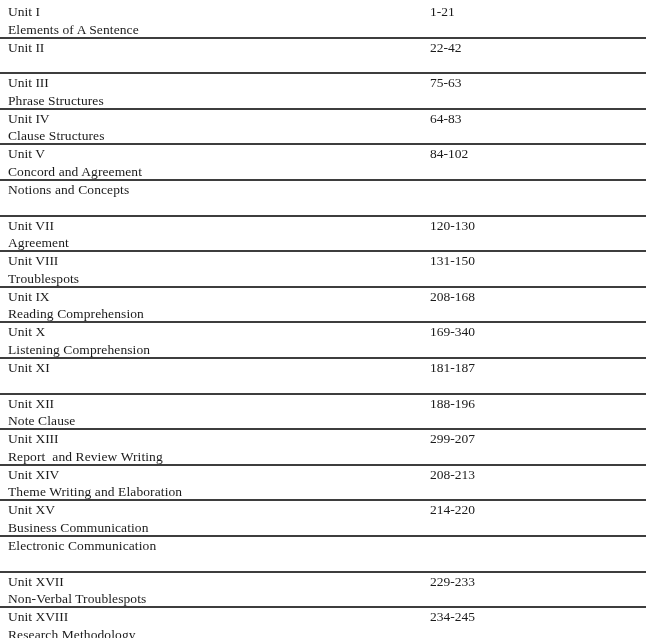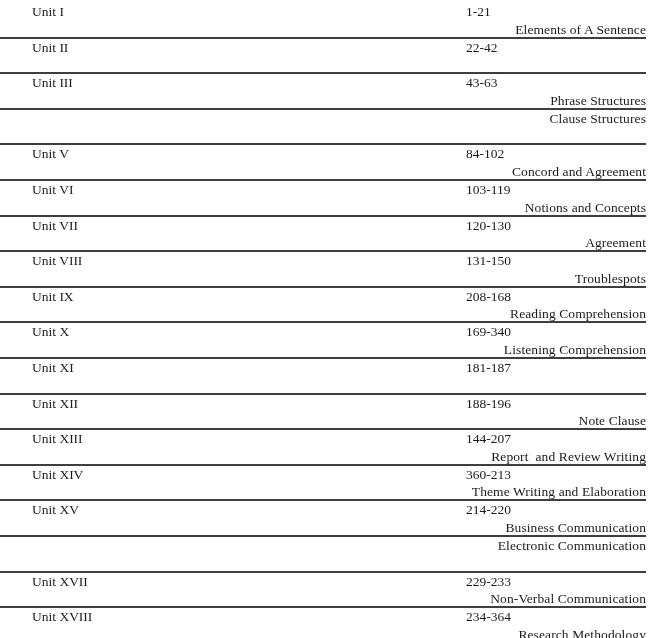--- a/index.html
+++ b/index.html
@@ -26,34 +26,32 @@
     box-sizing: content-box;
     display: flex;
     flex-direction: column;
     justify-content: space-between;
     font-size: 13.5px;
     line-height: 15px;
   }
   .row-top {
     position: relative;
     height: 15px;
-    margin-left: 24px;
   }
   .unit {
     display: inline-block;
   }
   .pages {
     position: absolute;
-    left: 434px;
+    left: 422px;
     top: 0;
   }
   .title {
     white-space: pre;
     letter-spacing: 0.1px;
-    text-align: right;
   }
 </style>
 </head>
 <body>
 
 <div class="page">
 
   <div class="row">
     <div class="row-top">
       <span class="unit">Unit I</span>
@@ -65,42 +63,42 @@
   <div class="row">
     <div class="row-top">
       <span class="unit">Unit II</span>
       <span class="pages">22-42</span>
     </div>
   </div>
 
   <div class="row">
     <div class="row-top">
       <span class="unit">Unit III</span>
-      <span class="pages">43-63</span>
+      <span class="pages">75-63</span>
     </div>
     <div class="title">Phrase Structures</div>
   </div>
 
   <div class="row">
+    <div class="row-top">
+      <span class="unit">Unit IV</span>
+      <span class="pages">64-83</span>
+    </div>
     <div class="title">Clause Structures</div>
   </div>
 
   <div class="row">
     <div class="row-top">
       <span class="unit">Unit V</span>
       <span class="pages">84-102</span>
     </div>
     <div class="title">Concord and Agreement</div>
   </div>
 
   <div class="row">
-    <div class="row-top">
-      <span class="unit">Unit VI</span>
-      <span class="pages">103-119</span>
-    </div>
     <div class="title">Notions and Concepts</div>
   </div>
 
   <div class="row">
     <div class="row-top">
       <span class="unit">Unit VII</span>
       <span class="pages">120-130</span>
     </div>
     <div class="title">Agreement</div>
   </div>
@@ -140,29 +138,29 @@
     <div class="row-top">
       <span class="unit">Unit XII</span>
       <span class="pages">188-196</span>
     </div>
     <div class="title">Note Clause</div>
   </div>
 
   <div class="row">
     <div class="row-top">
       <span class="unit">Unit XIII</span>
-      <span class="pages">144-207</span>
+      <span class="pages">299-207</span>
     </div>
     <div class="title">Report  and Review Writing</div>
   </div>
 
   <div class="row">
     <div class="row-top">
       <span class="unit">Unit XIV</span>
-      <span class="pages">360-213</span>
+      <span class="pages">208-213</span>
     </div>
     <div class="title">Theme Writing and Elaboration</div>
   </div>
 
   <div class="row">
     <div class="row-top">
       <span class="unit">Unit XV</span>
       <span class="pages">214-220</span>
     </div>
     <div class="title">Business Communication</div>
@@ -170,24 +168,24 @@
 
   <div class="row">
     <div class="title">Electronic Communication</div>
   </div>
 
   <div class="row">
     <div class="row-top">
       <span class="unit">Unit XVII</span>
       <span class="pages">229-233</span>
     </div>
-    <div class="title">Non-Verbal Communication</div>
+    <div class="title">Non-Verbal Troublespots</div>
   </div>
 
   <div class="row">
     <div class="row-top">
       <span class="unit">Unit XVIII</span>
-      <span class="pages">234-364</span>
+      <span class="pages">234-245</span>
     </div>
     <div class="title">Research Methodology</div>
   </div>
 
 </div>
 
 </body></html>

